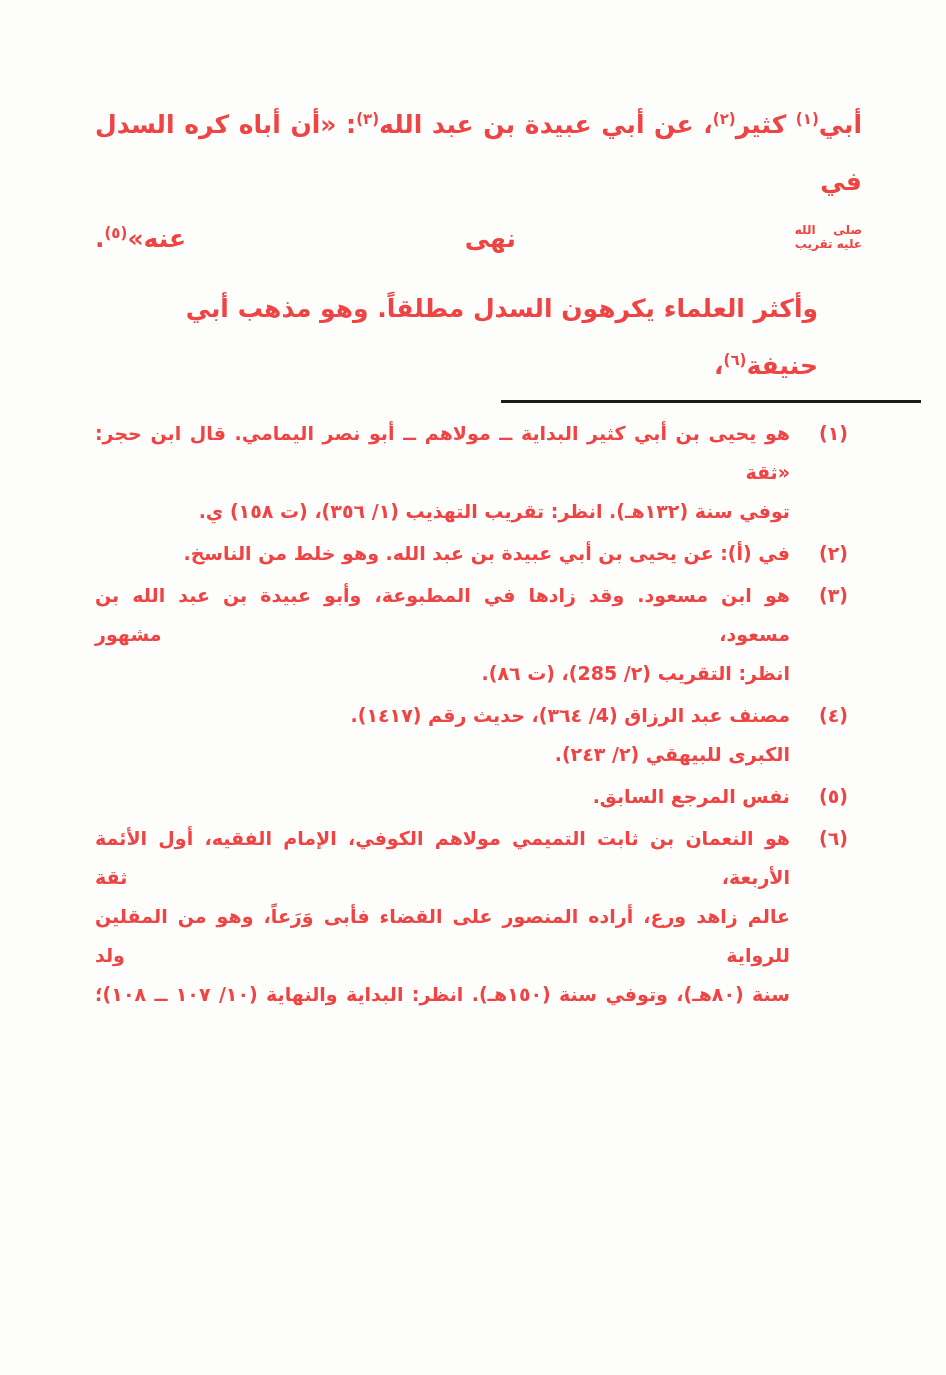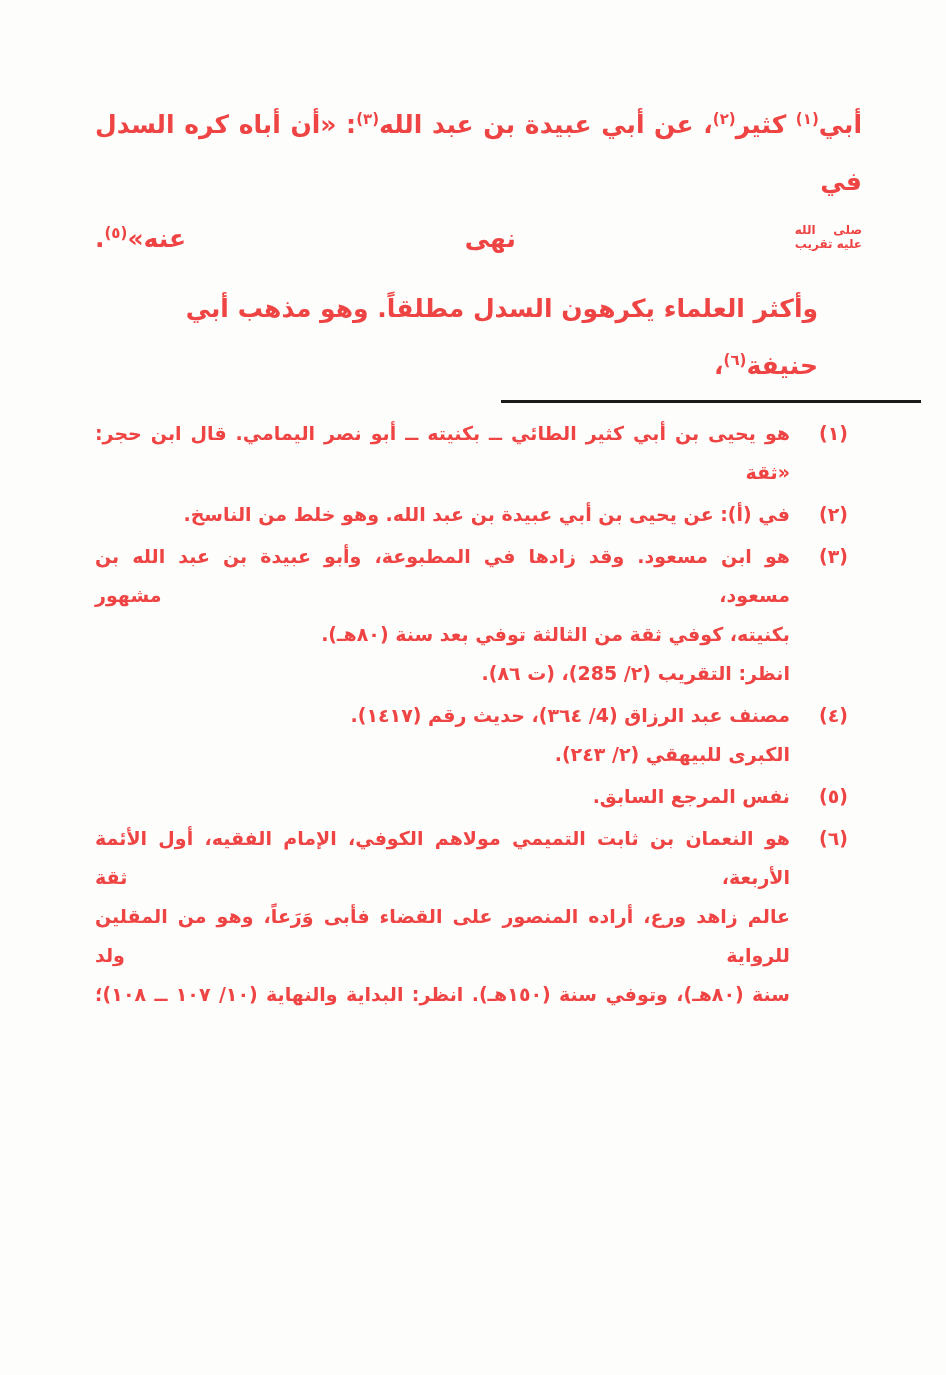--- a/index.html
+++ b/index.html
@@ -98,32 +98,32 @@
       <div class="bl ind">وأكثر العلماء يكرهون السدل مطلقاً. وهو مذهب أبي حنيفة<sup>(٦)</sup>،</div>
     </div>
   </div>
 
   <div class="sep"></div>
 
   <div class="fns">
 
     <div class="fn">
       <span class="fn-num">(١)</span>
-      <div class="fl j">هو يحيى بن أبي كثير الطائي ــ بكنيته ــ أبو نصر اليمامي. قال ابن حجر: «ثقة</div>
+      <div class="fl j">هو يحيى بن أبي كثير البداية ــ مولاهم ــ أبو نصر اليمامي. قال ابن حجر: «ثقة</div>
+      <div class="fl">توفي سنة (١٣٢هـ). انظر: تقريب التهذيب (١/ ٣٥٦)، (ت ١٥٨) ي.</div>
     </div>
 
     <div class="fn">
       <span class="fn-num">(٢)</span>
       <div class="fl">في (أ): عن يحيى بن أبي عبيدة بن عبد الله. وهو خلط من الناسخ.</div>
     </div>
 
     <div class="fn">
       <span class="fn-num">(٣)</span>
       <div class="fl j">هو ابن مسعود. وقد زادها في المطبوعة، وأبو عبيدة بن عبد الله بن مسعود، مشهور</div>
-      <div class="fl">بكنيته، كوفي ثقة من الثالثة توفي بعد سنة (٨٠هـ).</div>
       <div class="fl">انظر: التقريب (٢/ 285)، (ت ٨٦).</div>
     </div>
 
     <div class="fn">
       <span class="fn-num">(٤)</span>
       <div class="fl">مصنف عبد الرزاق (4/ ٣٦٤)، حديث رقم (١٤١٧).</div>
       <div class="fl">الكبرى للبيهقي (٢/ ٢٤٣).</div>
     </div>
 
     <div class="fn">

